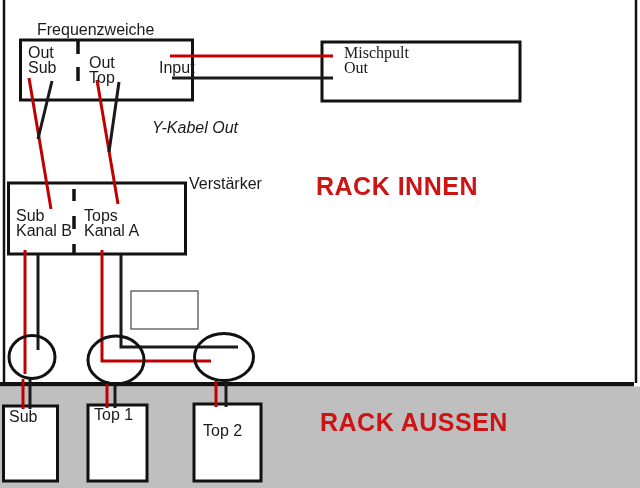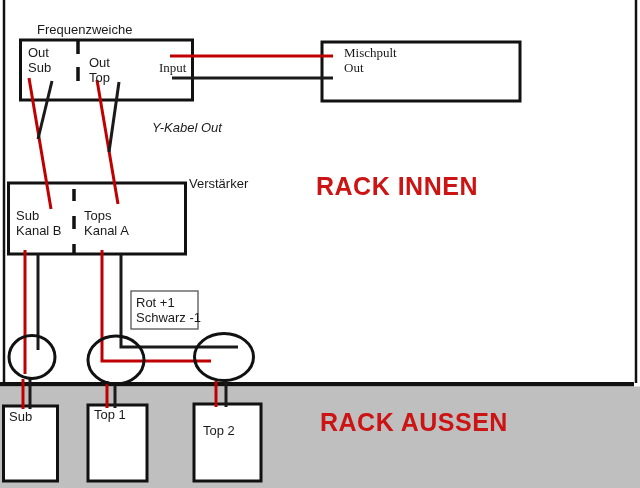--- a/index.html
+++ b/index.html
@@ -12,21 +12,21 @@
   .box{fill:#ffffff;stroke:#111111;stroke-width:3;}
   .notebox{fill:#ffffff;stroke:#555555;stroke-width:1.3;}
   .wr{stroke:var(--wire-red,#c00000);stroke-width:3;fill:none;}
   .wb{stroke:var(--wire-black,#1a1a1a);stroke-width:3;fill:none;}
   .dash{stroke:#111111;stroke-width:3.5;fill:none;}
   .conn{fill:none;stroke:#111111;stroke-width:3;}
   .border{stroke:#111111;stroke-width:2.5;fill:none;}
   .grayzone{fill:var(--rack-gray,#bfbfbf);}
   .grayband{fill:#111111;}
   
-  .lbl{position:absolute;font-size:13px;line-height:15px;white-space:nowrap;}
+  .lbl{position:absolute;font-size:16px;line-height:15px;white-space:nowrap;}
   .lbl span{display:block;}
   .zone{
     position:absolute;font-size:25px;font-weight:700;letter-spacing:.5px;
     color:var(--heading-red,#cc1414);white-space:nowrap;
   }
 </style>
 </head>
 <body>
 
 <div id="stage">
@@ -85,21 +85,21 @@
   <div class="lbl" style="left:28px;top:45px;">
     <span>Out</span>
     <span>Sub</span>
   </div>
 
   <div class="lbl" style="left:89px;top:55px;">
     <span>Out</span>
     <span>Top</span>
   </div>
 
-  <div class="lbl" style="left:159px;top:60px;font-family:Liberation Serif, serif;">
+  <div class="lbl" style="left:159px;top:60px;">
     <span>Input</span>
   </div>
 
   <div class="lbl" style="left:344px;top:45px;font-family:Liberation Serif, serif;">
     <span>Mischpult</span>
     <span>Out</span>
   </div>
 
   <div class="lbl" style="left:152px;top:120px;font-style:italic;">
     <span>Y-Kabel Out</span>
@@ -112,24 +112,20 @@
   <div class="lbl" style="left:16px;top:208px;">
     <span>Sub</span>
     <span>Kanal B</span>
   </div>
 
   <div class="lbl" style="left:84px;top:208px;">
     <span>Tops</span>
     <span>Kanal A</span>
   </div>
 
-  <div class="lbl" style="left:136px;top:295px;">
-    <span>Rot +1</span>
-    <span>Schwarz -1</span>
-  </div>
 
   <div class="zone" style="left:316px;top:172px;">
     <span>RACK INNEN</span>
   </div>
 
   <div class="zone" style="left:320px;top:408px;">
     <span>RACK AUSSEN</span>
   </div>
 
   <div class="lbl" style="left:9px;top:409px;">

